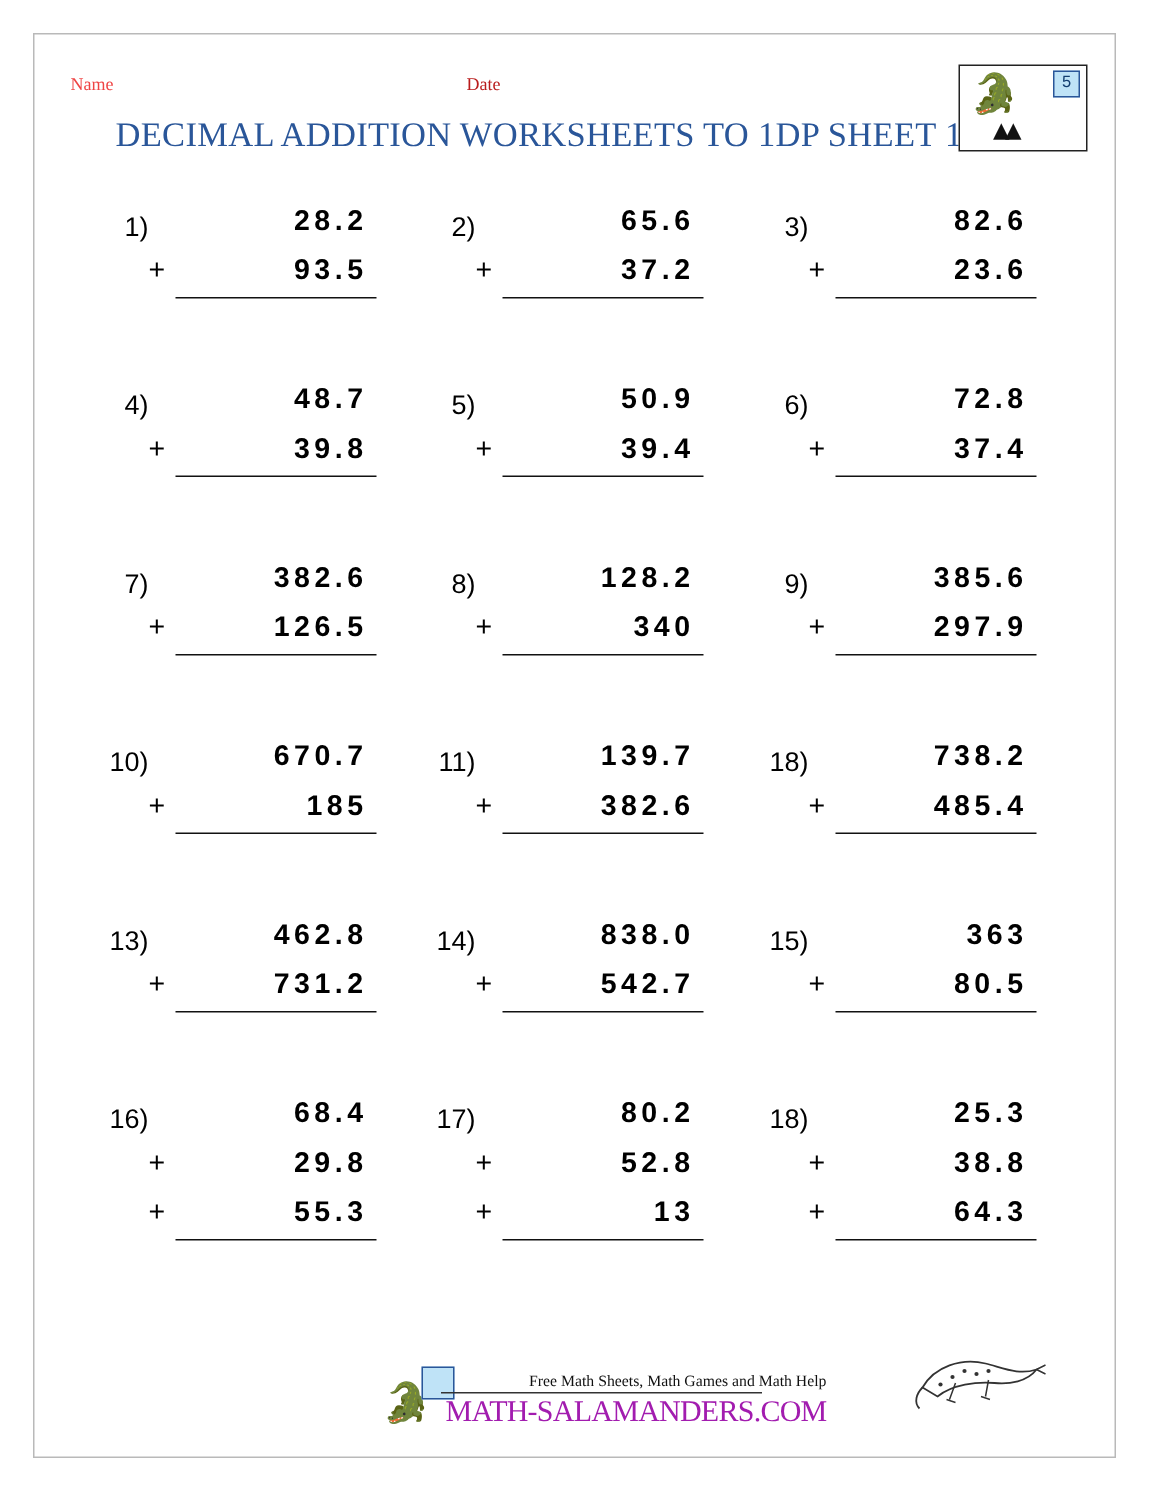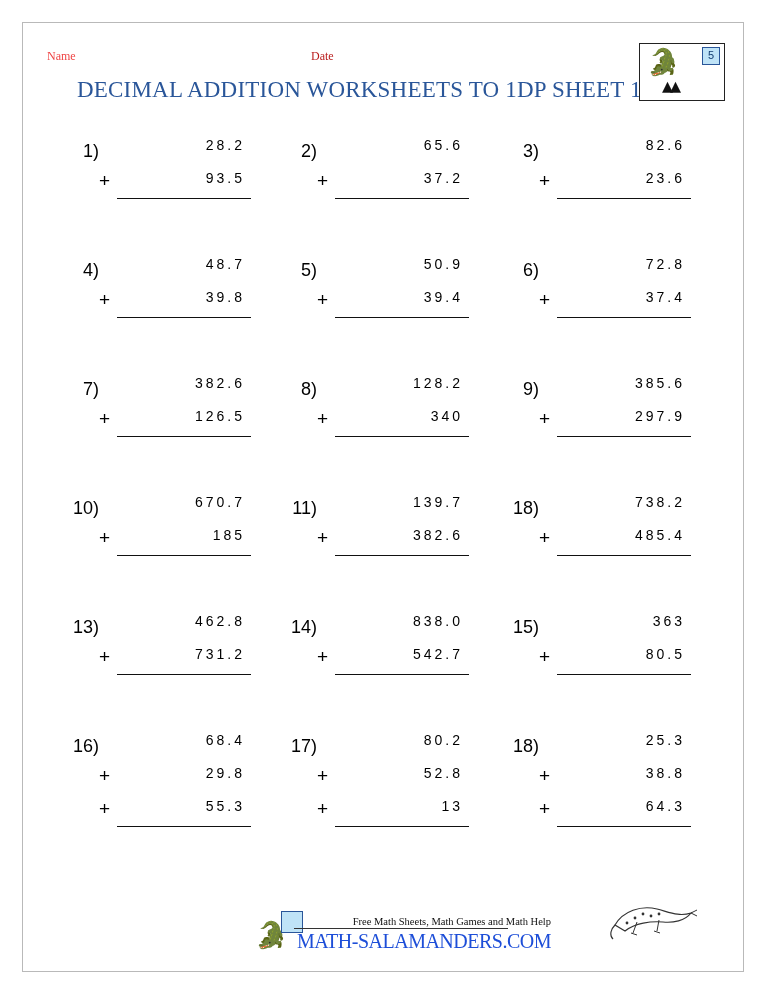--- a/index.html
+++ b/index.html
@@ -149,23 +149,24 @@
     position: absolute;
     left: 0;
     top: 4px;
     font-size: 19px;
     font-family: "Liberation Sans", sans-serif;
   }
   .digits {
     position: absolute;
     right: 6px;
     top: 4px;
-    font-size: 14px;
+    font-size: 19px;
     font-family: "Liberation Sans", sans-serif;
     letter-spacing: 3px;
+    font-weight: bold;
   }
   .rule {
     position: absolute;
     left: 18px;
     right: 0;
     bottom: 0;
     border-bottom: 1.6px solid #111;
   }
 
   
@@ -190,21 +191,21 @@
     margin-bottom: 1px;
   }
   .foot-rule {
     border-bottom: 1px solid #333;
     width: 214px;
     margin: 0 auto 1px auto;
   }
   .foot-brand {
     font-size: 20px;
     font-family: "Liberation Serif", serif;
-    color: #1d4ed8;
+    color: #a21caf;
     letter-spacing: -0.5px;
     white-space: nowrap;
   }
   .foot-sal {
     position: absolute;
     left: 232px;
     bottom: 10px;
     font-size: 26px;
     line-height: 26px;
     color: #d8c62a;

